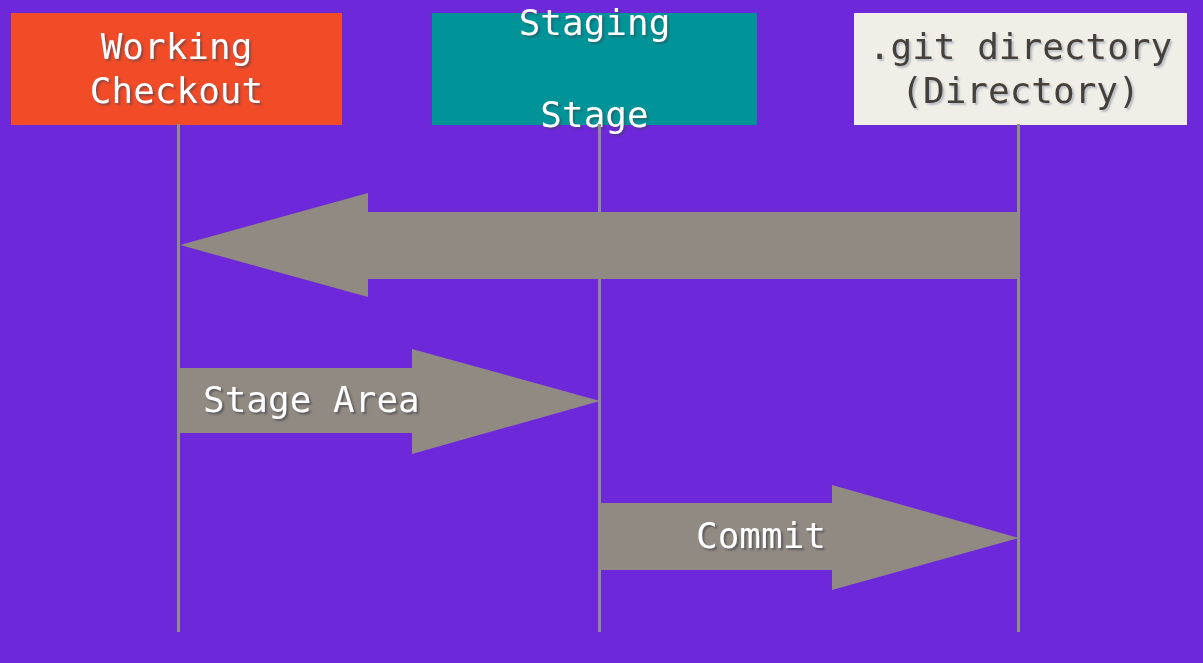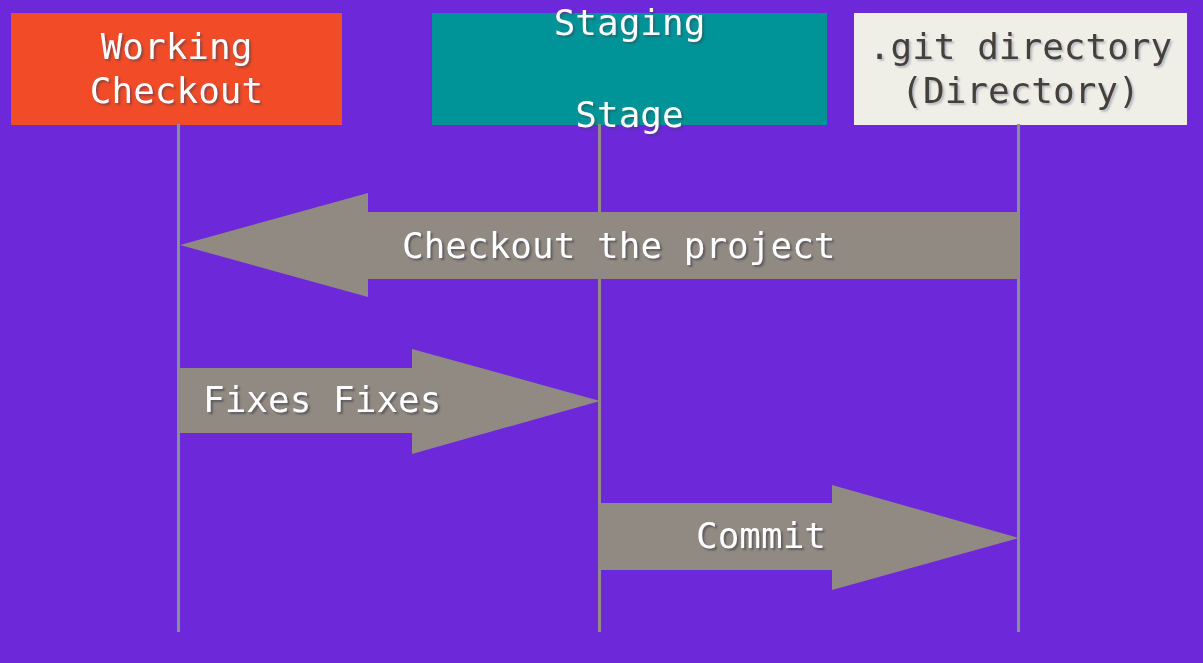--- a/index.html
+++ b/index.html
@@ -32,21 +32,21 @@
   }
   .col-box.working {
     left: 11px;
     width: 331px;
     background: #F14B27;
     color: #FFFFFF;
     text-shadow: 2px 2px 2px rgba(70,70,85,0.55);
   }
   .col-box.staging {
     left: 432px;
-    width: 395px;
+    width: 325px;
     background: #009499;
     color: #FFFFFF;
     text-shadow: 2px 2px 2px rgba(60,70,80,0.5);
     gap: 48px;
   }
   .col-box.gitdir {
     left: 854px;
     width: 333px;
     background: #F0EFE7;
     color: #46403A;
@@ -115,17 +115,16 @@
 
   <svg class="arrows" viewBox="0 0 1203 663" xmlns="http://www.w3.org/2000/svg">
 
     <polygon points="180,245 368,193 368,212 1019,212 1019,279 368,279 368,297" fill="#918A82"></polygon>
 
     <polygon points="600,401 412,349 412,368 179,368 179,433 412,433 412,454" fill="#918A82"></polygon>
 
     <polygon points="1019,538 832,485 832,503 599,503 599,570 832,570 832,590" fill="#918A82"></polygon>
   </svg>
 
-  <span class="arrow-label checkout">Checkout the project</span>
-  <span class="arrow-label stage">Fixes Fixes</span>
+  <span class="arrow-label stage">Stage Area</span>
   <span class="arrow-label commit">Commit</span>
 
 </div>
 
 </body></html>

